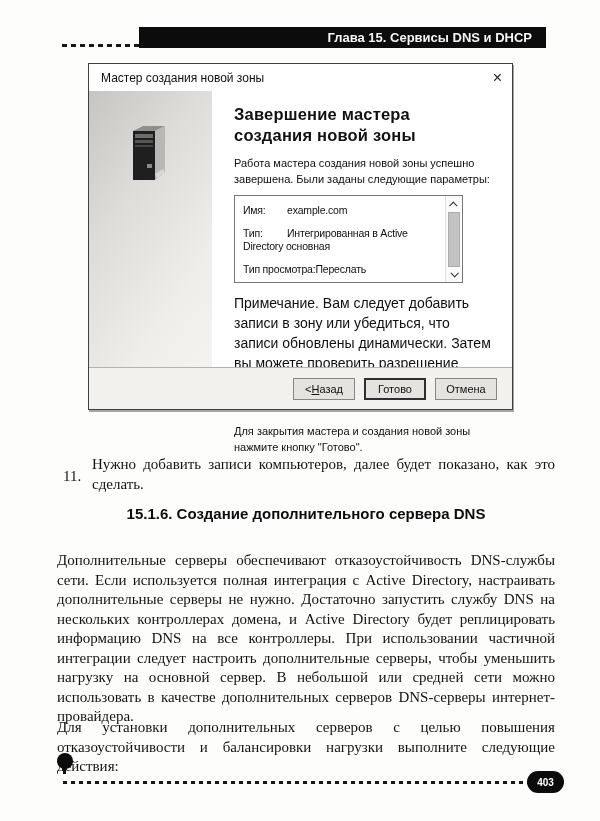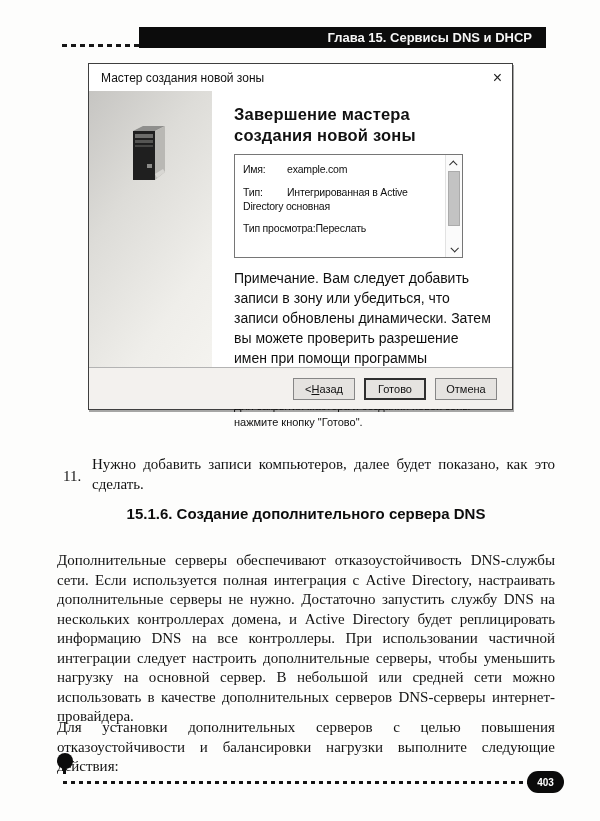--- a/index.html
+++ b/index.html
@@ -41,21 +41,21 @@
     position:relative;
   }
   .tower { position:absolute; left:36px; top:33px; }
   .content { flex:1; padding:13px 20px 0 22px; background:#fff; }
   .dlg-heading {
     font-size:16.5px; font-weight:bold; letter-spacing:.2px;
     line-height:1.28; max-width:238px; color:#111;
   }
   .dlg-intro { margin-top:10px; font-size:11px; line-height:1.4; max-width:258px; }
   .params-box {
-    margin-top:8px; width:229px; height:104px;
+    margin-top:8px; width:229px; height:88px;
     border:1px solid #767676; position:relative;
     padding:8px 24px 6px 8px; font-size:10.5px; letter-spacing:-.2px; line-height:1.3;
     background:#fff;
   }
   .param-row { margin-bottom:9px; }
   .param-label { display:inline-block; min-width:44px; }
   .param-row:last-child .param-label { min-width:0; margin-right:12px; }
   .scrollbar {
     position:absolute; top:0; right:0; width:17px; height:100%;
     background:#fbfbfb; border-left:1px solid #e2e2e2;
@@ -144,20 +144,21 @@
           <rect x="8" y="7" width="22" height="49" fill="#1f1f1f"></rect>
           <rect x="10" y="10" width="18" height="4" fill="#6c6c6a"></rect>
           <rect x="10" y="16" width="18" height="3" fill="#555553"></rect>
           <rect x="10" y="21" width="18" height="2" fill="#454543"></rect>
           <rect x="22" y="40" width="5" height="4" fill="#8a8a88"></rect>
           <polygon points="30,50 38,45 40,48 32,54" fill="#d8d7d3"></polygon>
         </svg>
       </div>
       <div class="content">
         <div class="dlg-heading">Завершение мастера создания новой зоны</div>
+        <div class="dlg-intro">Работа мастера создания новой зоны успешно завершена. Были заданы следующие параметры:</div>
         <div class="params-box">
           <div class="param-row">
             <span class="param-label">Имя:</span><span class="param-value">example.com</span>
           </div>
           <div class="param-row">
             <span class="param-label">Тип:</span><span class="param-value">Интегрированная в Active Directory основная</span>
           </div>
           <div class="param-row">
             <span class="param-label">Тип просмотра:</span><span class="param-value">Переслать</span>
           </div>

